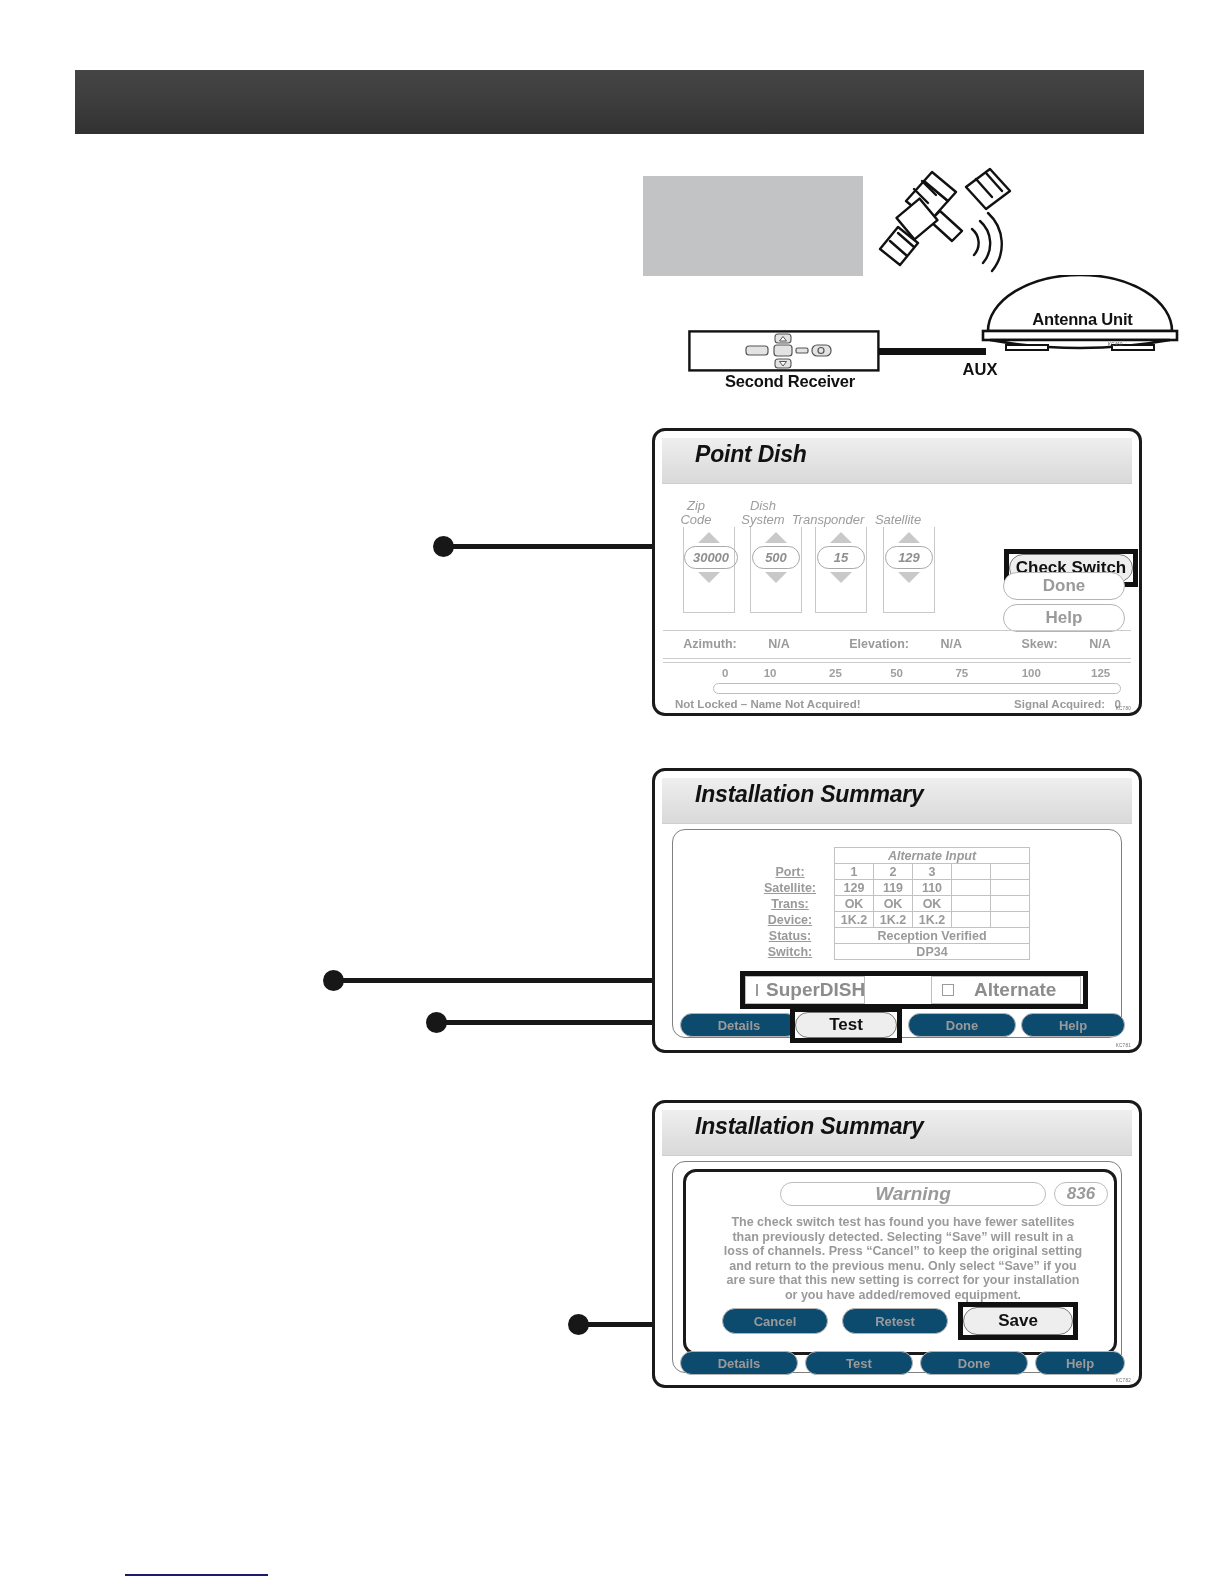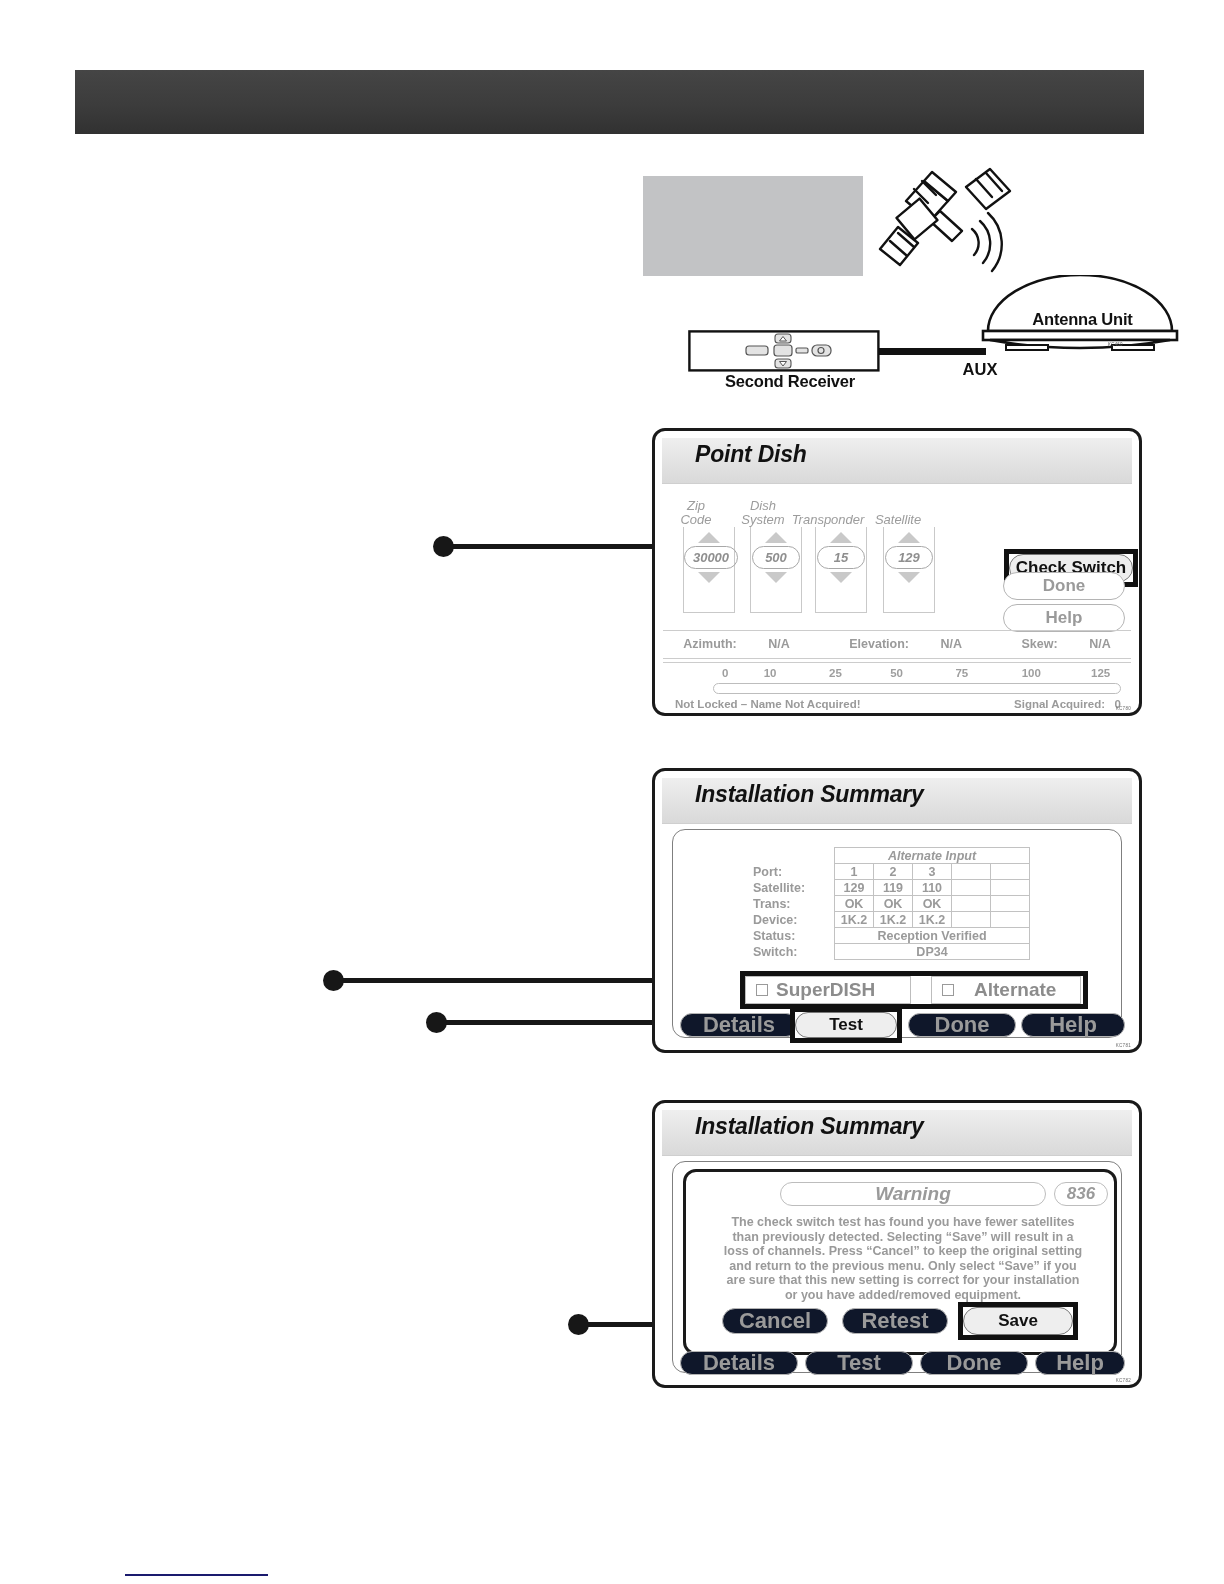--- a/index.html
+++ b/index.html
@@ -119,37 +119,37 @@
 
   
   .inner-frame{
     position:absolute;border:1.8px solid #7f7f7f;border-radius:13px;box-sizing:border-box;
   }
   table.sat{
     position:absolute;border-collapse:collapse;font-size:12.5px;color:#9a9a9a;font-weight:bold;
   }
   table.sat td{border:1.2px solid #c2c2c2;text-align:center;height:15px;padding:0;}
   table.sat td.rowlab{
-    border:none;text-align:left;padding-right:7px;white-space:nowrap;width:74px;
+    border:none;text-align:center;padding-right:7px;white-space:nowrap;width:74px;text-decoration:underline;
   }
   table.sat td.cell{width:38px;}
   table.sat td.hdr{font-style:italic;}
 
   .chk-box{
     position:absolute;box-sizing:border-box;border:1.6px solid #bdbdbd;background:#fff;
     display:flex;align-items:center;font-size:19px;font-weight:bold;color:#8c8c8c;
     padding-left:10px;gap:8px;
   }
   .chk-sq{
     width:12px;height:12px;border:1.6px solid #9a9a9a;box-sizing:border-box;display:inline-block;
   }
   .bot-btn{
-    position:absolute;height:24px;border:1.6px solid #b4b4b4;border-radius:999px;background:#0f172a;
+    position:absolute;height:24px;border:1.6px solid #b4b4b4;border-radius:999px;background:#0c4a6e;
     display:flex;align-items:center;justify-content:center;
-    font-size:22px;font-weight:bold;color:#9a9a9a;box-sizing:border-box;
+    font-size:13px;font-weight:bold;color:#9a9a9a;box-sizing:border-box;
   }
 
   
   .warn-dlg{
     position:absolute;border:3px solid #1a1a1a;border-radius:13px;background:#fff;box-sizing:border-box;
   }
   .warn-title{
     position:absolute;height:24px;border:1.6px solid #bdbdbd;border-radius:999px;background:#fff;
     display:flex;align-items:center;justify-content:center;
     font-size:19px;font-style:italic;font-weight:bold;color:#9a9a9a;box-sizing:border-box;
@@ -367,21 +367,21 @@
       </tr>
       <tr>
         <td class="rowlab">Switch:</td>
         <td colspan="5">DP34</td>
       </tr>
     </tbody>
       </table>
 
     <div class="hl-box" style="left:85px;top:200px;width:348px;height:38px;border-width:5px;">
       <div style="position:relative;width:100%;height:100%;">
-        <div class="chk-box" style="left:0;top:0;width:166px;height:28px;">
+        <div class="chk-box" style="left:0;top:0;width:120px;height:28px;">
           <span class="chk-sq"></span>
           <span>SuperDISH</span>
         </div>
         <div class="chk-box" style="left:186px;top:0;width:150px;height:28px;gap:20px;">
           <span class="chk-sq"></span>
           <span>Alternate</span>
         </div>
       </div>
     </div>
 

